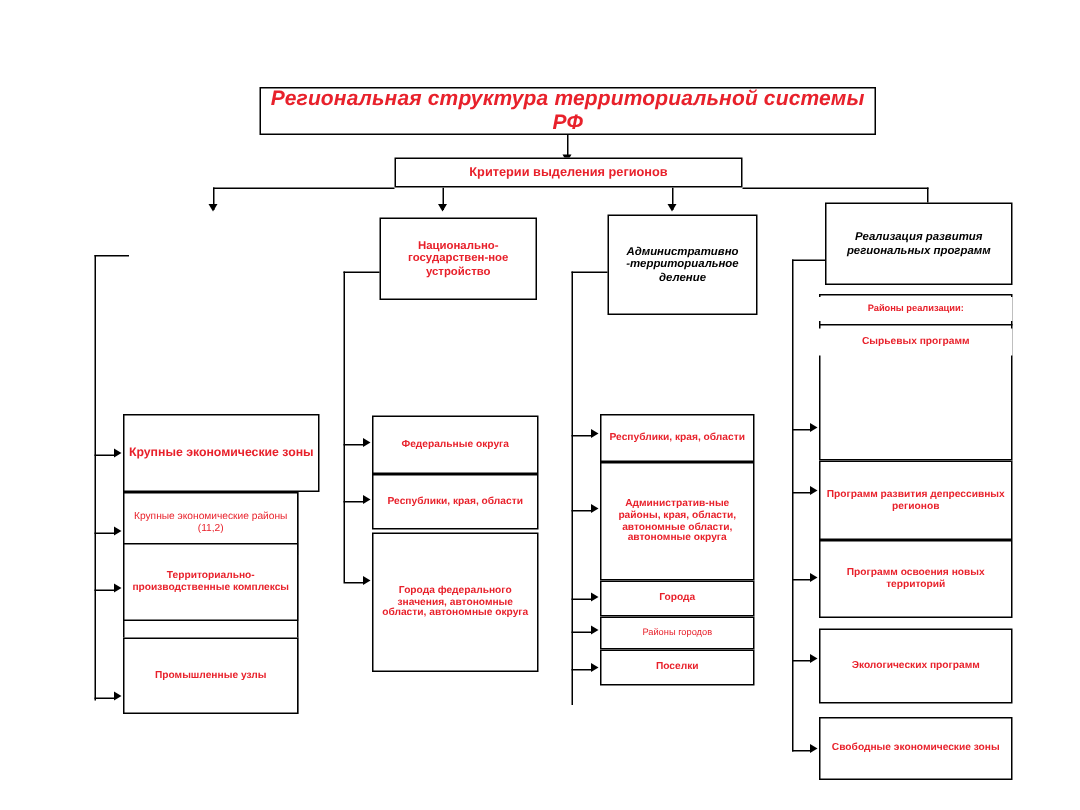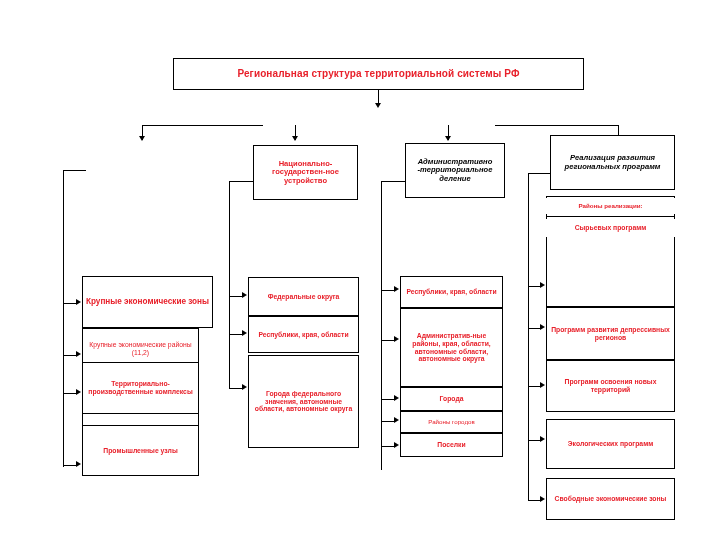--- a/index.html
+++ b/index.html
@@ -25,22 +25,23 @@
     line-height:1.12;
     padding:1px 2px;
     z-index:3;
   }
   .box.plain{border:none;}
   .box.black{color:#000;font-style:italic;font-weight:bold;}
   .box.thin{font-weight:normal;}
   .box.top{align-items:flex-start;}
 
   .title{
-    font-size:10px;
+    font-size:14px;
     letter-spacing:0.1px;
+    font-style:italic;
   }
   .subtitle{font-size:8.5px;}
   .crit{font-size:7.6px;}
   .leaf{font-size:7.4px;}
   .leaf-sm{font-size:6.8px;}
   .leaf-xs{font-size:6.2px;}
 
   
   .ln{position:absolute;background:#000;z-index:1;}
   .vln{width:1px;}
@@ -66,39 +67,40 @@
 </head>
 <body>
 
 <div id="canvas">
 
   <div class="box title" style="left:173px;top:58px;width:411px;height:32px;">Региональная структура территориальной системы РФ</div>
 
   <div class="ln vln" style="left:378px;top:90px;height:16px;"></div>
   <div class="arrow-d" style="left:375px;top:103px;"></div>
 
+  <div class="box subtitle" style="left:263px;top:105px;width:232px;height:20px;">Критерии выделения регионов</div>
 
   <div class="ln hln" style="left:142px;top:125px;width:121px;"></div>
   <div class="ln vln" style="left:142px;top:125px;height:15px;"></div>
   <div class="arrow-d" style="left:139px;top:136px;"></div>
 
   <div class="ln vln" style="left:295px;top:125px;height:15px;"></div>
   <div class="arrow-d" style="left:292px;top:136px;"></div>
 
   <div class="ln vln" style="left:448px;top:125px;height:15px;"></div>
   <div class="arrow-d" style="left:445px;top:136px;"></div>
 
   <div class="ln hln" style="left:495px;top:125px;width:124px;"></div>
   <div class="ln vln" style="left:618px;top:125px;height:15px;"></div>
   <div class="arrow-d" style="left:615px;top:136px;"></div>
 
 
   <div class="box crit" style="left:253px;top:145px;width:105px;height:55px;">Национально-государствен-ное устройство</div>
 
-  <div class="box crit black" style="left:405px;top:143px;width:100px;height:55px;">Административно -территориальное деление</div>
+  <div class="box crit black" style="left:405px;top:143px;width:100px;height:67px;">Административно -территориальное деление</div>
 
   <div class="box crit black" style="left:550px;top:135px;width:125px;height:55px;">Реализация развития региональных программ</div>
 
   <div class="ln hln thick" style="left:63px;top:170px;width:23px;"></div>
   <div class="ln vln thick" style="left:63px;top:170px;height:297px;"></div>
 
   <div class="ln hln thick" style="left:63px;top:303px;width:14px;"></div>
   <div class="arrow-r" style="left:76px;top:299px;"></div>
   <div class="ln hln thick" style="left:63px;top:355px;width:14px;"></div>
   <div class="arrow-r" style="left:76px;top:351px;"></div>

